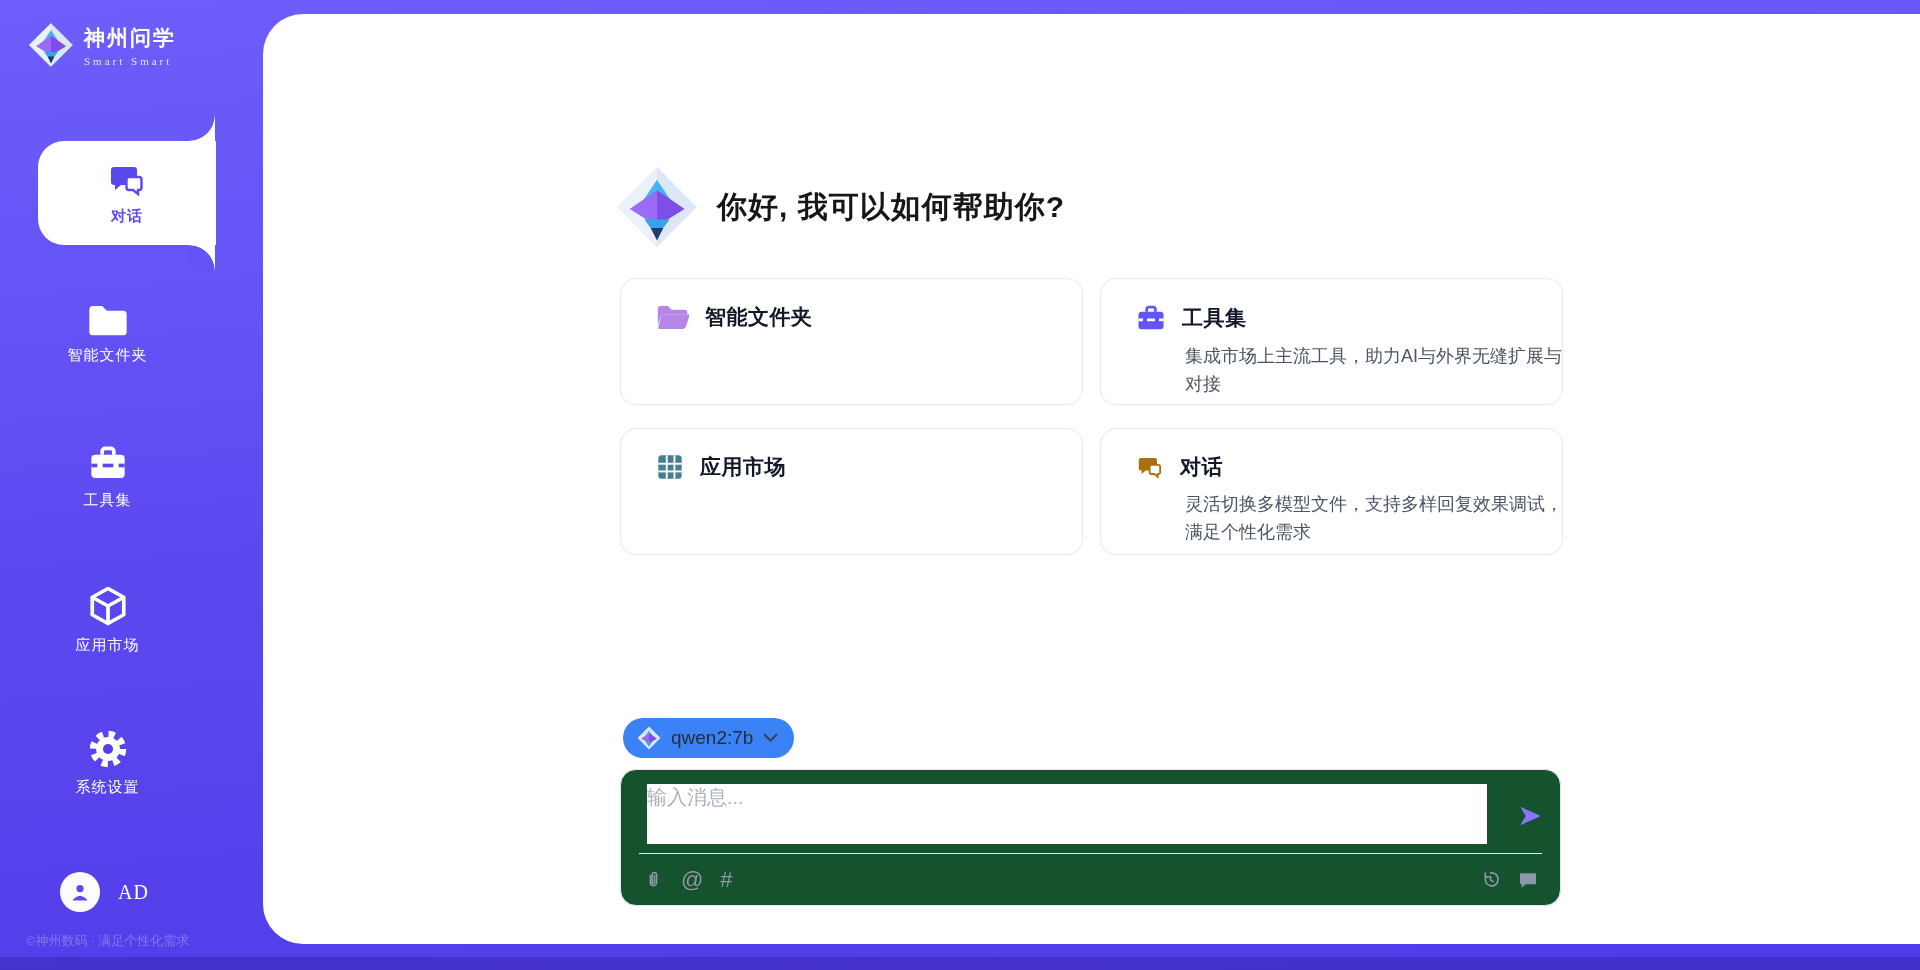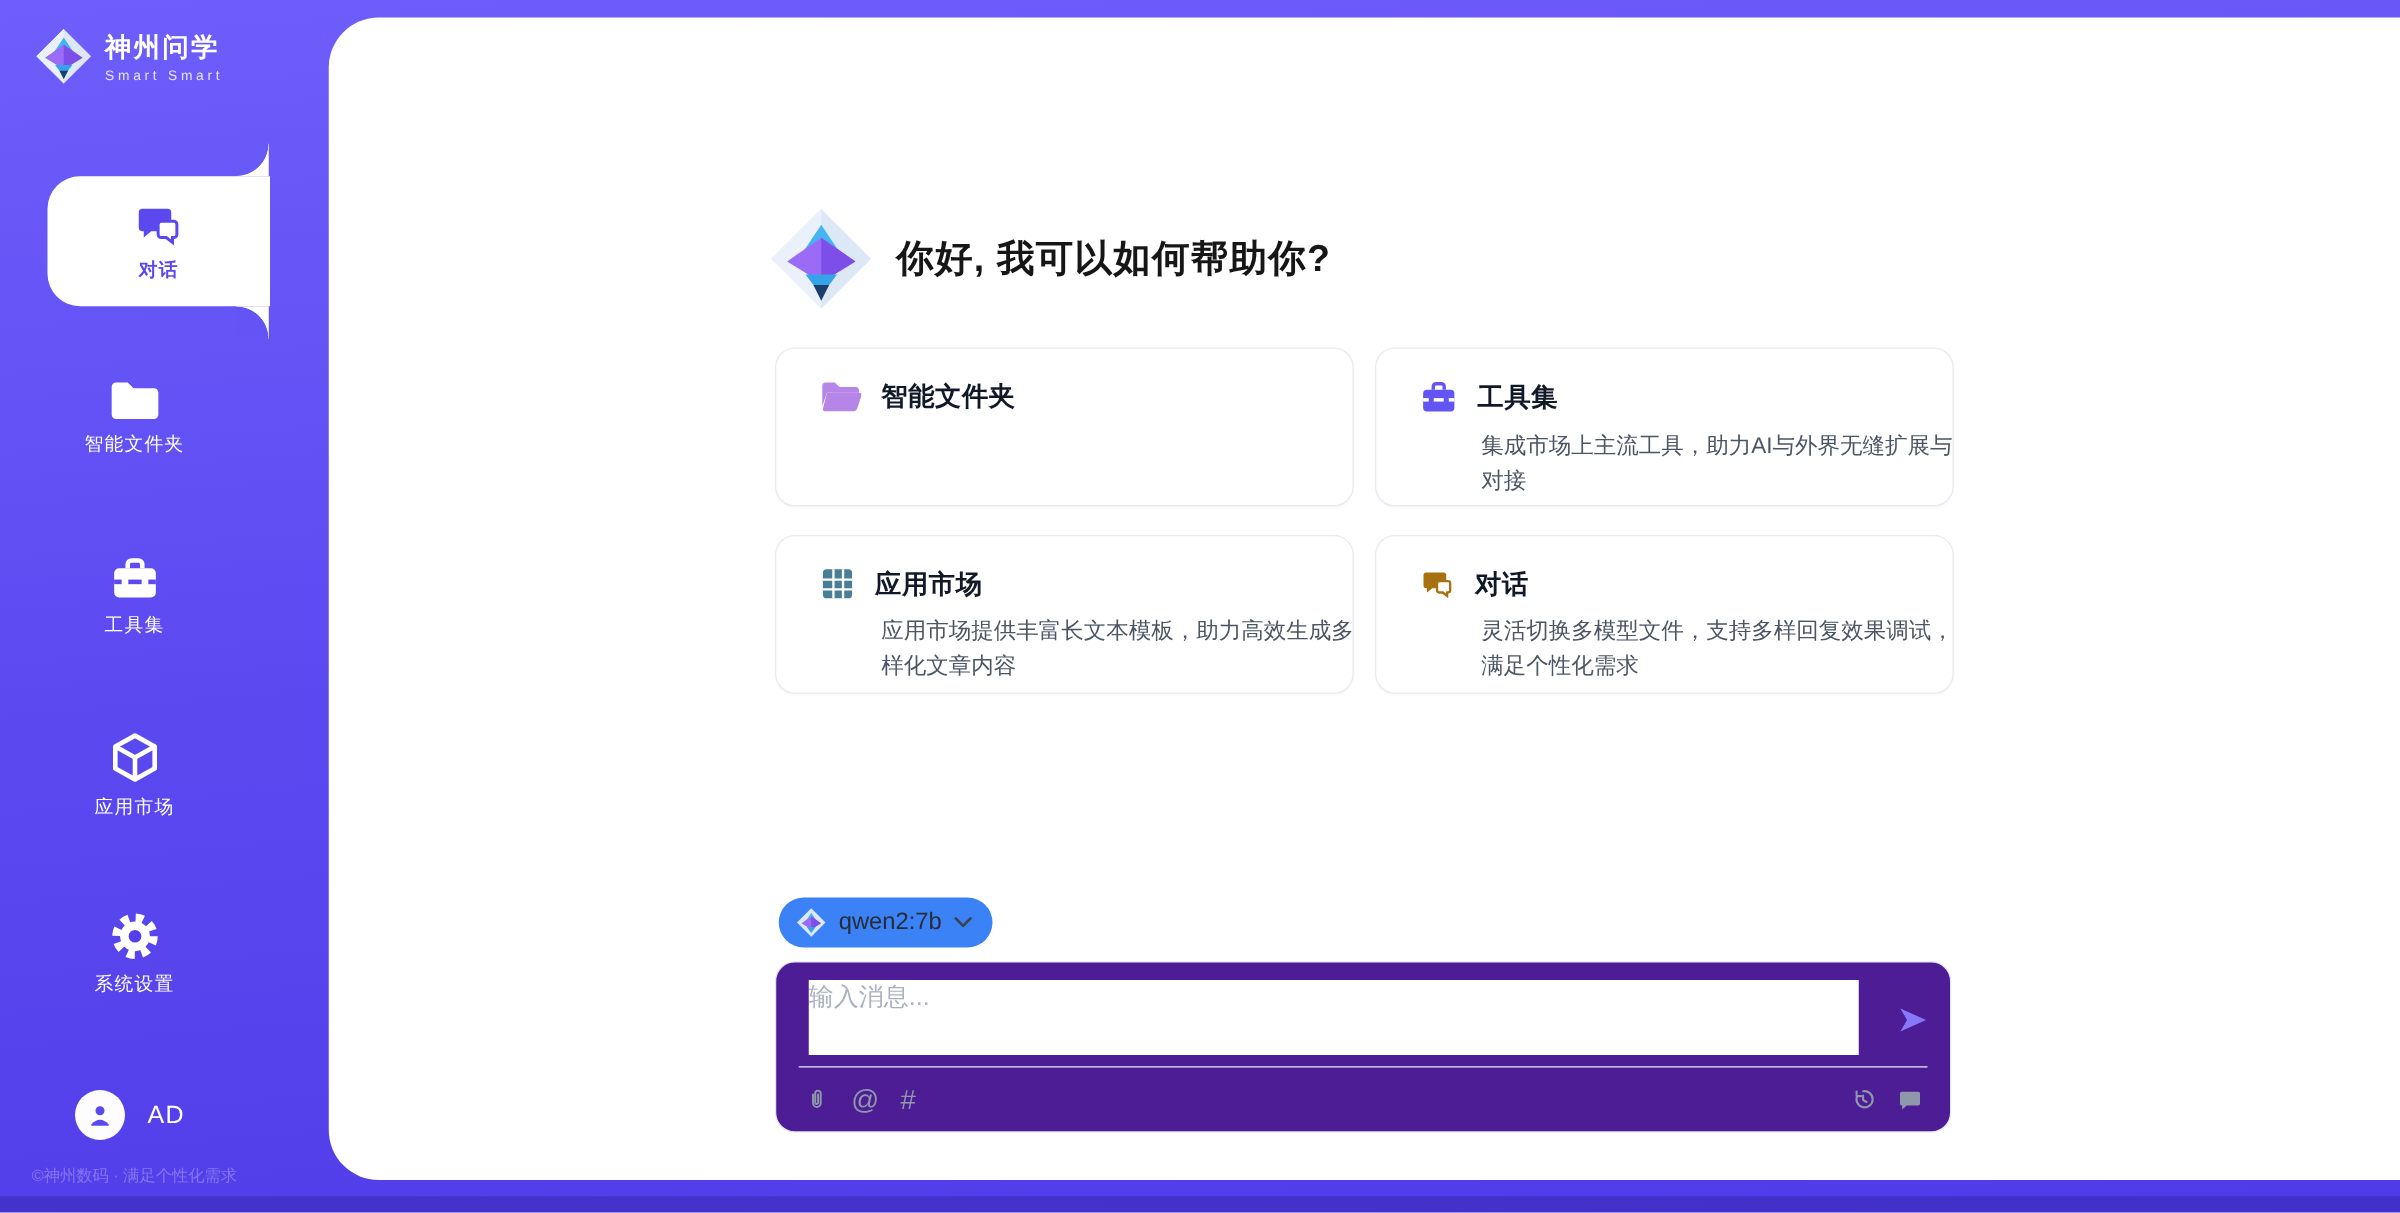--- a/index.html
+++ b/index.html
@@ -2,21 +2,21 @@
 <html><head>
 <meta charset="utf-8">
 <style>
   * { margin:0; padding:0; box-sizing:border-box; }
   html,body { width:1920px; height:970px; overflow:hidden;
     font-family:"Liberation Sans","DejaVu Sans",sans-serif; }
   body { position:relative;
     background:linear-gradient(175deg,#6e5efb 0%,#5b49f0 52%,#4f3be8 100%); }
 
   
-  .sidebar { position:absolute; left:0; top:0; width:248px; height:970px; z-index:1; }
+  .sidebar { position:absolute; left:0; top:0; width:248px; height:970px; z-index:1;font-family:Liberation Serif, serif; }
   .brand { position:absolute; left:28px; top:22px; display:flex; align-items:center; gap:10px; }
   .brand-text .brand-name { color:#fff; font-size:21px; font-weight:700; letter-spacing:2px; }
   .brand-text .brand-sub { color:#e7e4ff; font-size:11px; letter-spacing:3px; margin-top:3px; }
 
   .nav-item { position:absolute; left:0; width:215px; display:flex; flex-direction:column;
     align-items:center; gap:8px; cursor:pointer; }
   .nav-item .nav-label { color:#fff; font-size:15px; letter-spacing:1px; }
 
   .nav-active { position:absolute; left:38px; top:141px; width:178px; height:104px;
     background:#fff; border-radius:26px 0 0 26px; display:flex; flex-direction:column;
@@ -57,21 +57,21 @@
   .card-title { font-size:21px; font-weight:700; color:#111827; letter-spacing:0.5px; }
   .card-desc { margin:10px 0 0 49px; width:392px; font-size:18px; line-height:1.55;
     color:#4b5563; }
 
   .model-chip { position:absolute; left:360px; top:704px; height:40px; padding:0 16px 0 14px;
     background:#3b82f6; border-radius:20px; display:flex; align-items:center; gap:10px;
     cursor:pointer; }
   .model-name { font-size:19px; color:#272c36; font-weight:500; }
 
   .composer { position:absolute; left:357px; top:755px; width:941px; height:137px;
-    background:#4c1d95; border:1px solid #e5e7f0; border-radius:16px; }
+    background:#14532d; border:1px solid #e5e7f0; border-radius:16px; }
   .composer textarea { position:absolute; left:26px; top:14px; width:840px; height:60px;
     border:none; outline:none; resize:none; font-size:20px; color:#333;
     font-family:"Liberation Sans","DejaVu Sans",sans-serif; }
   .composer textarea::placeholder { color:#a9b1bf; }
   .send-btn { position:absolute; right:16px; top:32px; width:28px; height:28px;
     cursor:pointer; display:flex; align-items:center; justify-content:center; }
   .composer-divider { position:absolute; left:18px; right:18px; top:83px; height:0;
     border-top:1px solid #edeff5; }
   .composer-toolbar { position:absolute; left:0; right:0; top:84px; bottom:0;
     display:flex; align-items:center; justify-content:space-between; padding:0 22px; }
@@ -210,21 +210,20 @@
           <rect x="2" y="2" width="20" height="20" rx="2.5" fill="#4a7e96"></rect>
           <g stroke="#ffffff" stroke-width="1.6">
             <line x1="9.2" y1="2" x2="9.2" y2="22"></line>
             <line x1="15.8" y1="2" x2="15.8" y2="22"></line>
             <line x1="2" y1="9.2" x2="22" y2="9.2"></line>
             <line x1="2" y1="15.8" x2="22" y2="15.8"></line>
           </g>
         </svg>
         <div class="card-title">应用市场</div>
       </div>
-      <div class="card-desc">应用市场提供丰富长文本模板，助力高效生成多样化文章内容</div>
     </div>
 
     <div class="card">
       <div class="card-head">
         <svg width="28" height="28" viewBox="0 0 40 40">
           <path d="M7,7 h20 a3,3 0 0 1 3,3 v12 a3,3 0 0 1 -3,3 h-13 l-6,5 v-5 a3,3 0 0 1 -1,0 a3,3 0 0 1 -3,-3 v-12 a3,3 0 0 1 3,-3 z" fill="#a87110"></path>
           <path d="M22,17 h10 a2.5,2.5 0 0 1 2.5,2.5 v8 a2.5,2.5 0 0 1 -2.5,2.5 h-1 v4 l-5,-4 h-4 a2.5,2.5 0 0 1 -2.5,-2.5 v-8 a2.5,2.5 0 0 1 2.5,-2.5 z" fill="#ffffff" stroke="#a87110" stroke-width="2.6"></path>
         </svg>
         <div class="card-title">对话</div>
       </div>

